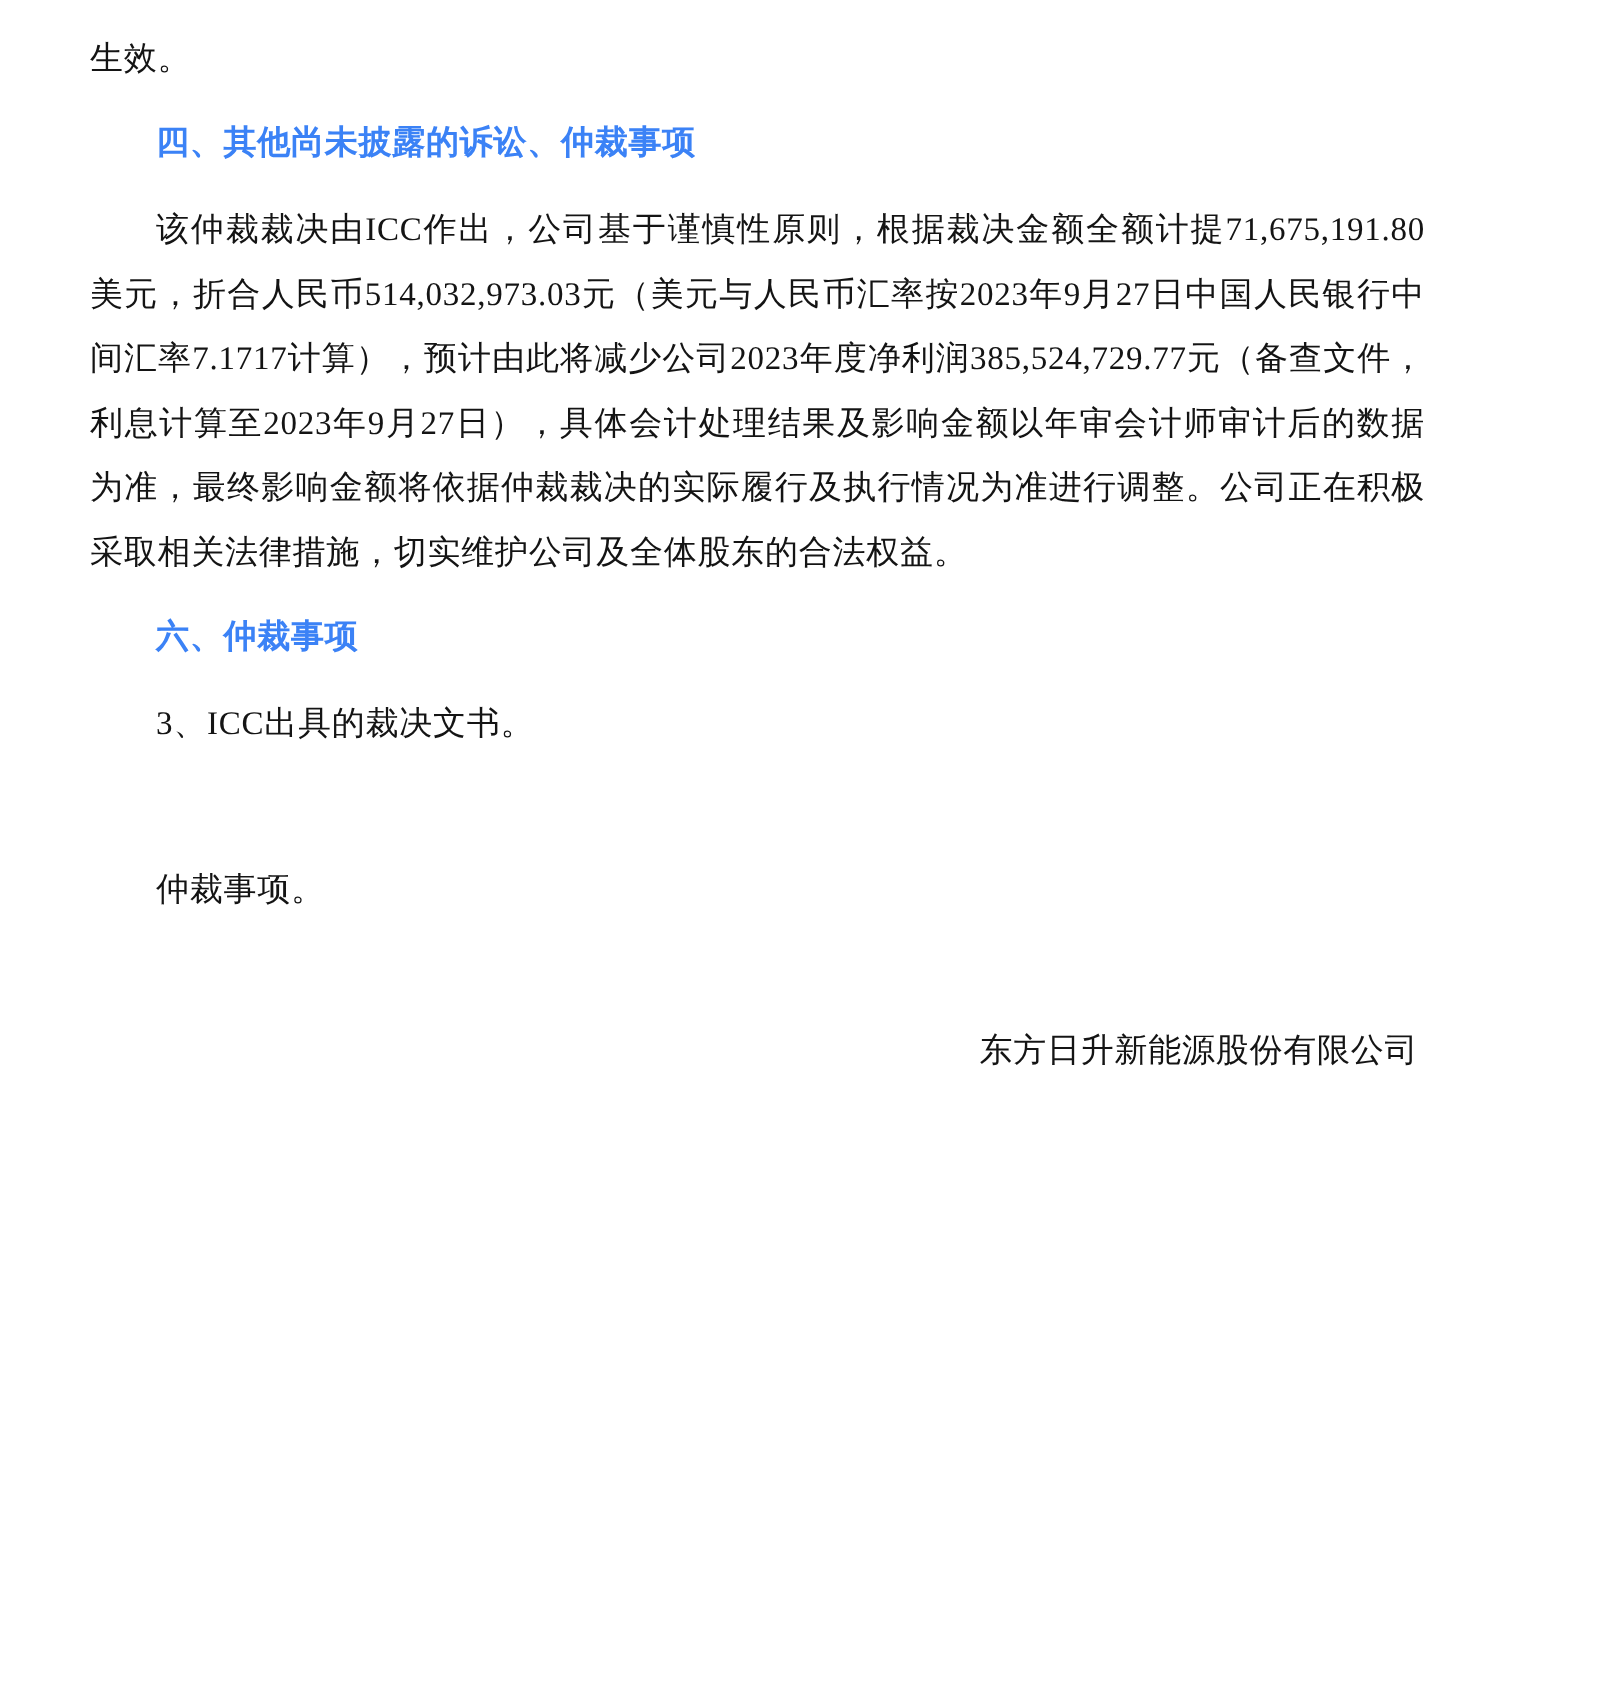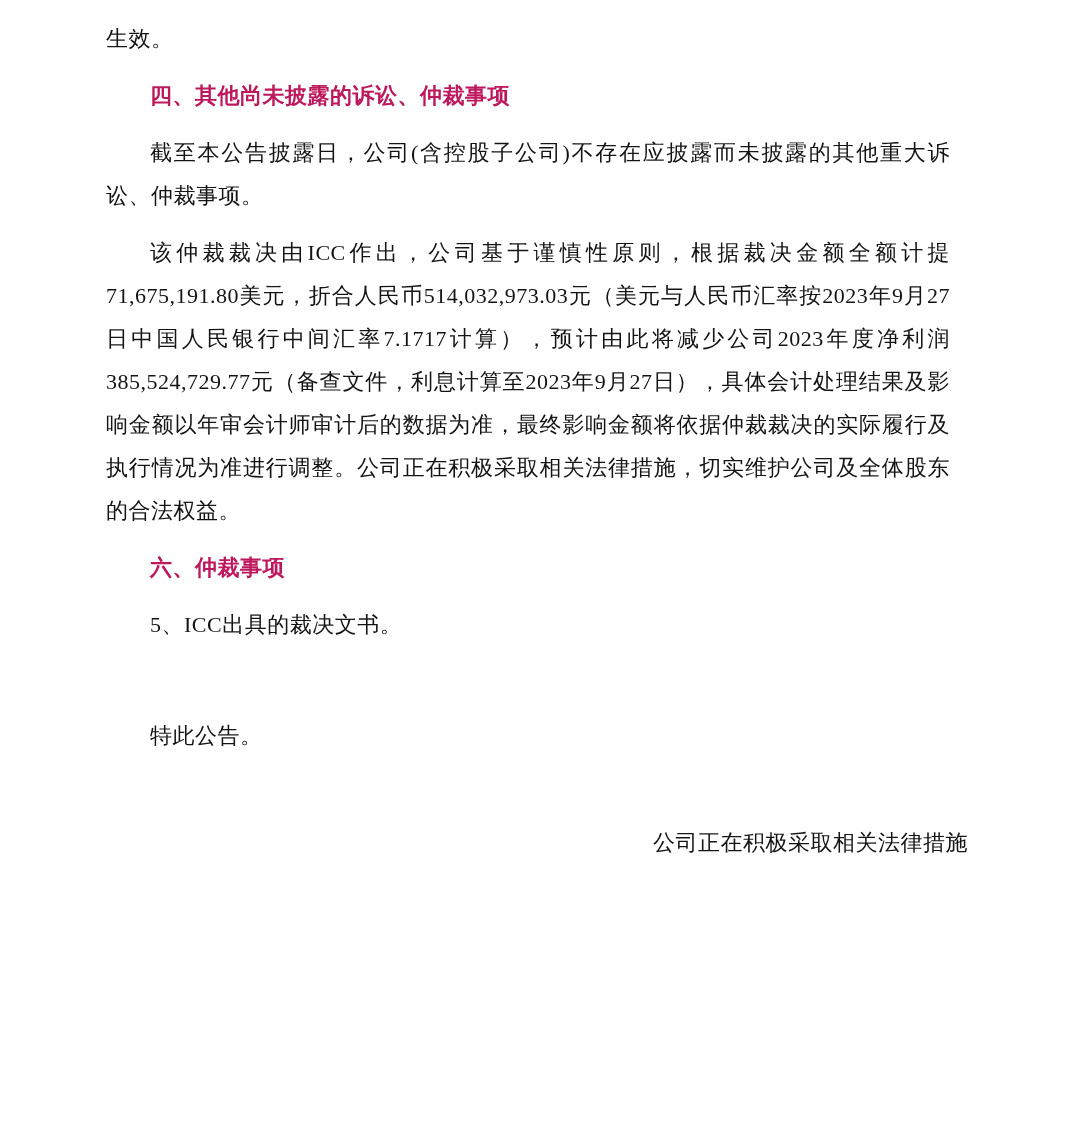--- a/index.html
+++ b/index.html
@@ -6,21 +6,21 @@
     margin: 0;
     padding: 0;
     background: #ffffff;
   }
   .page {
     position: relative;
     width: 1080px;
     height: 932px;
     background: #ffffff;
     box-sizing: border-box;
-    padding: 17px 130px 0 106px;
+    padding: 17px 130px 0 60px;
     color: #141414;
     font-family: "Liberation Serif", "DejaVu Serif", serif;
     overflow: hidden;
   }
   .body-text {
     margin: 14px 0 0 0;
     font-size: 22px;
     line-height: 43px;
     text-align: justify;
     text-justify: inter-ideograph;
@@ -32,21 +32,21 @@
   .indent {
     text-indent: 2em;
   }
   .heading {
     margin: 14px 0 0 0;
     font-size: 22px;
     line-height: 43px;
     font-weight: 700;
     text-indent: 2em;
     font-family: "DejaVu Sans", "Liberation Sans", sans-serif;
-    color: #be185d;
+    color: #3b82f6;
     letter-spacing: 0.5px;
   }
   .closing {
     margin-top: 68px;
   }
   .signature {
     margin: 63px 7px 0 auto;
     width: 290px;
     text-align: center;
     font-size: 22px;
@@ -59,29 +59,28 @@
 </style>
 </head>
 <body>
 
 <div class="page">
 
   <p class="body-text first-block">生效。</p>
 
   <h3 class="heading">四、其他尚未披露的诉讼、仲裁事项</h3>
 
-  <p class="body-text indent">截至本公告披露日，公司(含控股子公司)不存在应披露而未披露的其他重大诉讼、仲裁事项。</p>
 
 
   <p class="body-text indent">该仲裁裁决由ICC作出，公司基于谨慎性原则，根据裁决金额全额计提71,675,191.80美元，折合人民币514,032,973.03元（美元与人民币汇率按2023年9月27日中国人民银行中间汇率7.1717计算），预计由此将减少公司2023年度净利润385,524,729.77元（备查文件，利息计算至2023年9月27日），具体会计处理结果及影响金额以年审会计师审计后的数据为准，最终影响金额将依据仲裁裁决的实际履行及执行情况为准进行调整。公司正在积极采取相关法律措施，切实维护公司及全体股东的合法权益。</p>
 
 
   <h3 class="heading">六、仲裁事项</h3>
 
-  <p class="body-text indent">5、ICC出具的裁决文书。</p>
+  <p class="body-text indent">3、ICC出具的裁决文书。</p>
 
-  <p class="body-text indent closing">特此公告。</p>
+  <p class="body-text indent closing">仲裁事项。</p>
 
   <div class="signature">
-    <div class="sig-line">公司正在积极采取相关法律措施</div>
+    <div class="sig-line">东方日升新能源股份有限公司</div>
   </div>
 
 </div>
 
 </body></html>

